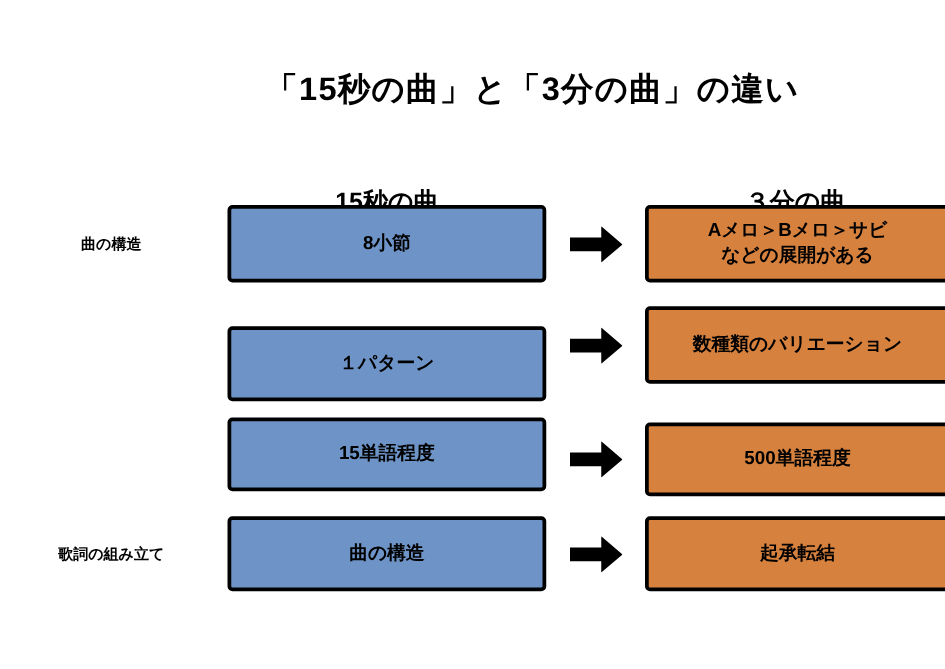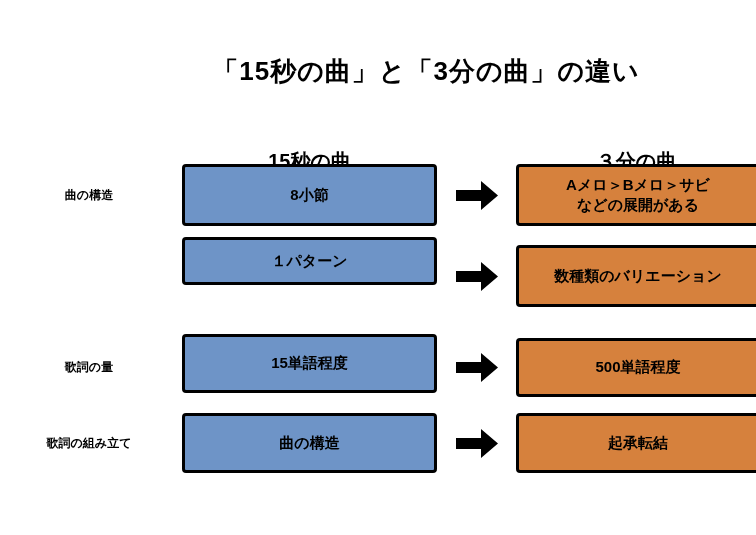--- a/index.html
+++ b/index.html
@@ -96,29 +96,28 @@
   <div class="row-label" style="top:164px;height:62px">曲の構造</div>
   <div class="box blue" style="top:164px;height:62px">8小節</div>
   <div class="arrow" style="top:164px;height:62px">
     <svg width="42" height="29" viewBox="0 0 42 29">
       <path d="M0 9 H25 V0 L42 14.5 L25 29 V20 H0 Z" fill="currentColor"></path>
     </svg>
   </div>
   <div class="box orange" style="top:164px;height:62px">Aメロ＞Bメロ＞サビ
 などの展開がある</div>
 
-  <div class="box blue" style="top:237px;height:48px">１パターン</div>
+  <div class="box blue" style="top:261px;height:60px">１パターン</div>
   <div class="arrow" style="top:245px;height:62px">
     <svg width="42" height="29" viewBox="0 0 42 29">
       <path d="M0 9 H25 V0 L42 14.5 L25 29 V20 H0 Z" fill="currentColor"></path>
     </svg>
   </div>
   <div class="box orange" style="top:245px;height:62px">数種類のバリエーション</div>
 
-  <div class="row-label" style="top:338px;height:59px">歌詞の量</div>
   <div class="box blue" style="top:334px;height:59px">15単語程度</div>
   <div class="arrow" style="top:338px;height:59px">
     <svg width="42" height="29" viewBox="0 0 42 29">
       <path d="M0 9 H25 V0 L42 14.5 L25 29 V20 H0 Z" fill="currentColor"></path>
     </svg>
   </div>
   <div class="box orange" style="top:338px;height:59px">500単語程度</div>
 
   <div class="row-label" style="top:413px;height:60px">歌詞の組み立て</div>
   <div class="box blue" style="top:413px;height:60px">曲の構造</div>

